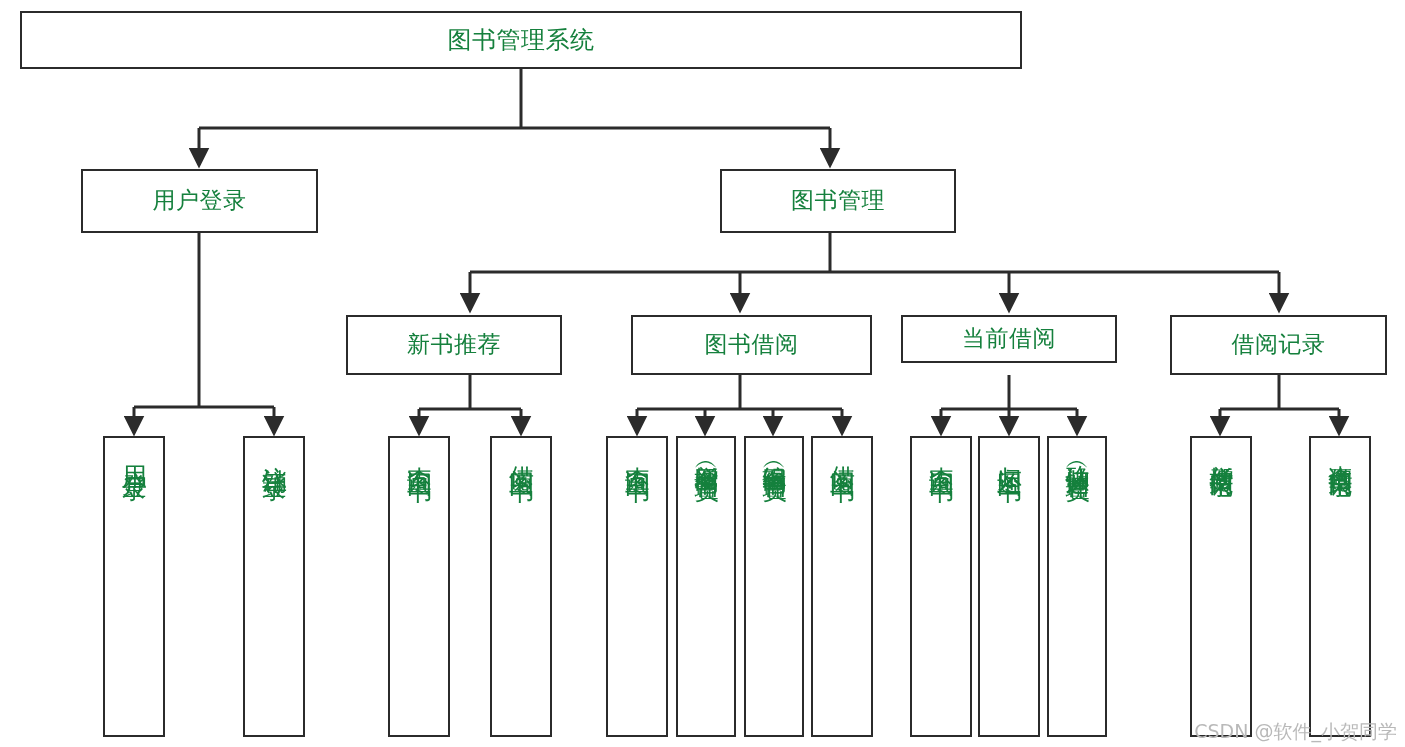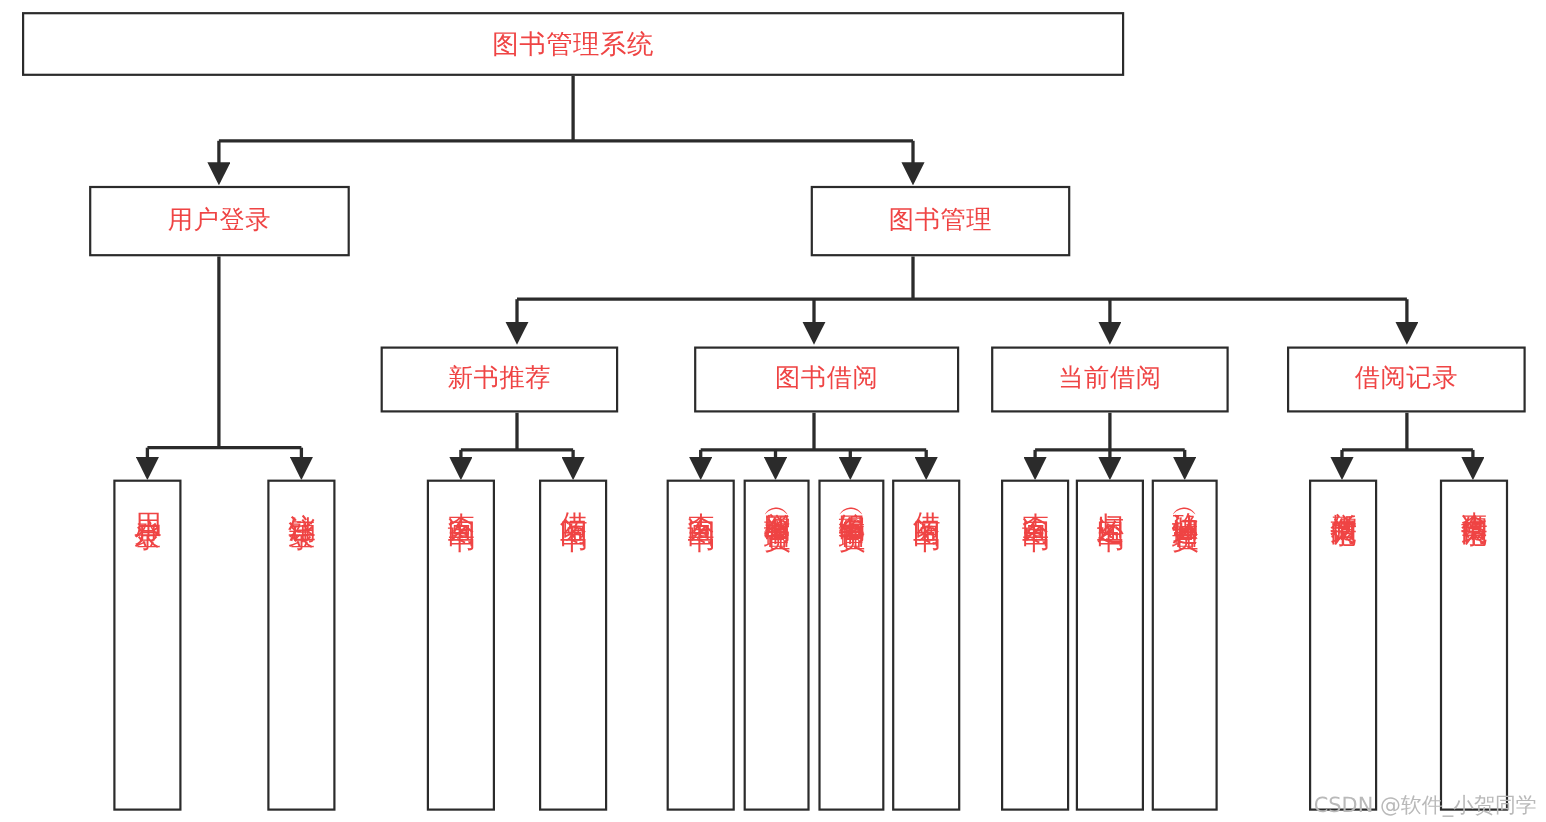--- a/index.html
+++ b/index.html
@@ -27,21 +27,21 @@
     pointer-events: none;
   }
   .node {
     position: absolute;
     box-sizing: border-box;
     border: 2.5px solid #2b2b2b;
     background: #ffffff;
     display: flex;
     align-items: center;
     justify-content: center;
-    color: #ef4444;
+    color: #15803d;
     z-index: 2;
   }
   .node .lbl {
     display: block;
     text-align: center;
     line-height: 1.18;
     letter-spacing: 0.5px;
   }
   
   .node.h .lbl {
@@ -131,33 +131,33 @@
   </svg>
 
   <div class="node h" id="n-root" style="left:20px; top:11px; width:1002px; height:58px;">
     <span class="lbl">图书管理系统</span>
   </div>
 
   <div class="node h" style="left:81px; top:169px; width:237px; height:64px;">
     <span class="lbl">用户登录</span>
   </div>
 
-  <div class="node h" style="left:737px; top:169px; width:236px; height:64px;">
+  <div class="node h" style="left:720px; top:169px; width:236px; height:64px;">
     <span class="lbl">图书管理</span>
   </div>
 
   <div class="node h" style="left:346px; top:315px; width:216px; height:60px;">
     <span class="lbl">新书推荐</span>
   </div>
 
   <div class="node h" style="left:631px; top:315px; width:241px; height:60px;">
     <span class="lbl">图书借阅</span>
   </div>
 
-  <div class="node h" style="left:901px; top:315px; width:216px; height:60px;">
+  <div class="node h" style="left:901px; top:315px; width:216px; height:48px;">
     <span class="lbl">当前借阅</span>
   </div>
 
   <div class="node h" style="left:1170px; top:315px; width:217px; height:60px;">
     <span class="lbl">借阅记录</span>
   </div>
 
   <div class="node v" style="left:103px; top:436px; width:62px; height:301px;">
     <span class="lbl">用户登录</span>
   </div>

